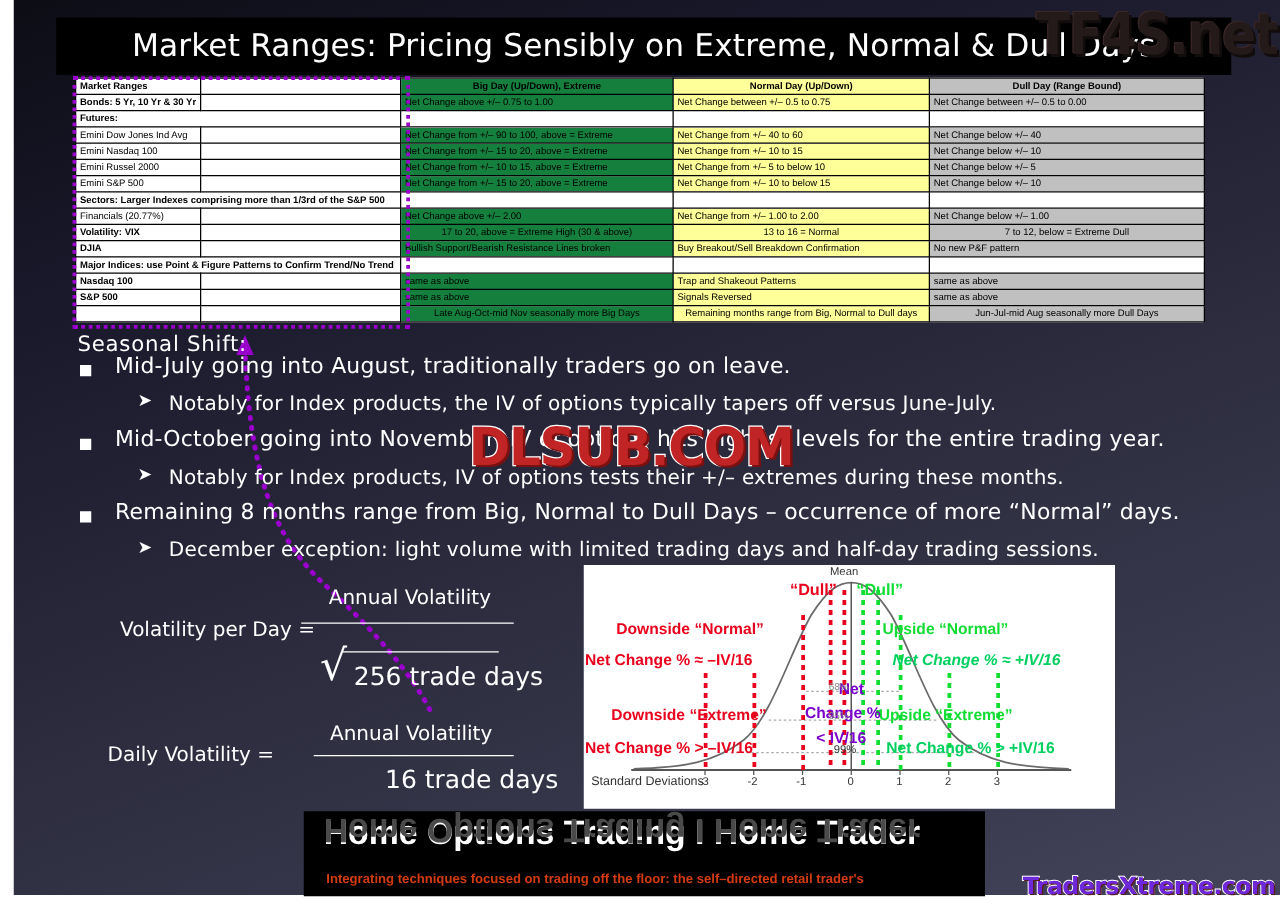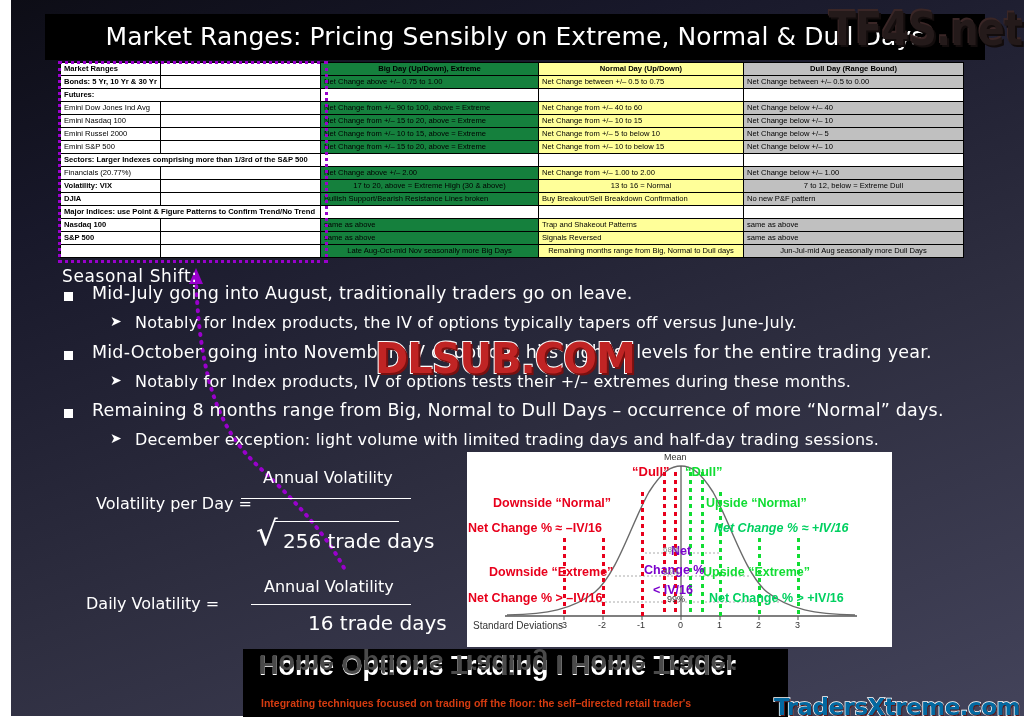--- a/index.html
+++ b/index.html
@@ -225,23 +225,23 @@
     color: #d43b10;
     font-size: 10.5px;
     font-weight: bold;
     font-family: "Liberation Sans", sans-serif;
     white-space: nowrap;
   }
   #wm-tx {
     position: absolute;
     right: 4px; bottom: 4px;
     font-family: "DejaVu Sans", sans-serif;
-    font-size: 23px;
+    font-size: 19px;
     font-weight: 900;
-    color: #0369a1;
+    color: #6d28d9;
     letter-spacing: -0.5px;
     -webkit-text-stroke: 1.5px #ffffff;
     paint-order: stroke fill;
     text-shadow: 1px 1px 0 #5a1a1a;
   }
 </style>
 </head>
 <body>
 
 <div id="slide">

